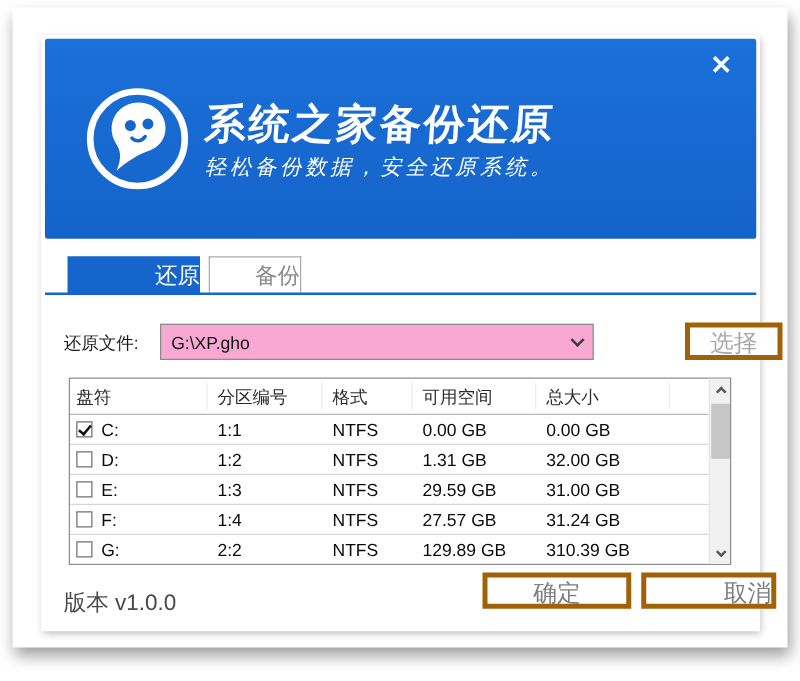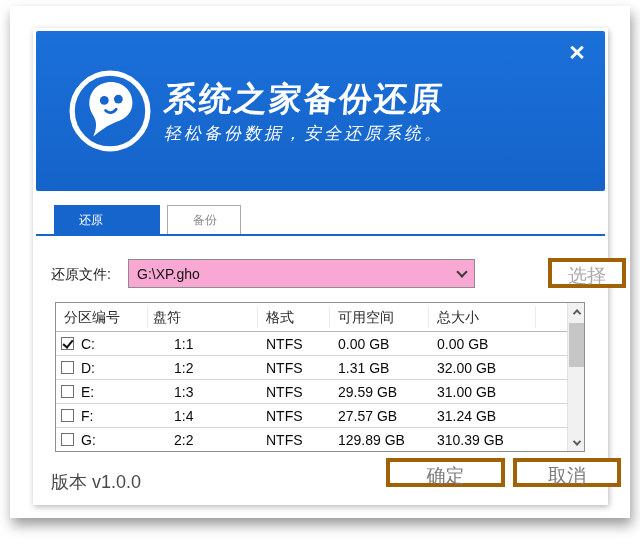--- a/index.html
+++ b/index.html
@@ -24,22 +24,22 @@
   .brand { position:absolute; left:30px; top:36px; display:flex; align-items:center; }
   .logo { width:88px; height:88px; flex:0 0 88px; }
   .titles { margin-left:10px; }
   .app-title { color:#ffffff; font-size:33px; font-weight:bold; letter-spacing:2px;
                transform:skewX(-4deg); }
   .app-sub { color:#ffffff; font-size:17px;
              font-family:"DejaVu Serif", serif; font-style:italic; letter-spacing:3px; }
 
   
   .tabline { position:absolute; left:3px; top:206px; width:569px; height:2px; background:#1565cd; }
-  .tab { position:absolute; top:177px; height:31px; text-align:left; line-height:31px;
-         font-size:12px; cursor:pointer;padding-left:25px; }
+  .tab { position:absolute; top:177px; height:31px; text-align:right; line-height:31px;
+         font-size:18px; cursor:pointer; }
   .tab.active { left:21px; width:106px; background:#1565cd; color:#ffffff; }
   .tab.inactive { left:134px; width:74px; background:#ffffff; color:#8a8a8a;
                   border:1px solid #ababab; border-bottom:none; height:29px; line-height:29px; }
 
   
   .form-label { position:absolute; left:18px; top:238px; font-size:14px; color:#1a1a1a; }
   .combo { position:absolute; left:95px; top:231px; width:347px; height:29px;
            background:#f9a8d4; border:1px solid #8c8c8c; display:flex; align-items:center;
            padding:0 8px; cursor:pointer; }
   .combo-text { font-size:14px; color:#111; flex:1; white-space:nowrap; }
@@ -81,21 +81,21 @@
   .sb-chev-up { width:6px; height:6px; border-left:2px solid #5a5a5a; border-top:2px solid #5a5a5a;
                 transform:rotate(45deg) translate(1px,1px); }
   .sb-chev-down { width:6px; height:6px; border-right:2px solid #5a5a5a; border-bottom:2px solid #5a5a5a;
                   transform:rotate(45deg) translate(-1px,-1px); }
   .sthumb { position:absolute; left:1px; top:20px; width:15px; height:44px; background:#c6c6c6;
             cursor:grab; }
 
   
   .version { position:absolute; left:18px; top:442px; font-size:18px; color:#4a4a4a; }
   .ok-btn     { position:absolute; left:310px; top:430px; width:119px; height:29px; line-height:27px; }
-  .cancel-btn { position:absolute; left:437px; top:430px; width:108px; height:29px; line-height:27px; }
+  .cancel-btn { position:absolute; left:437px; top:430px; width:108px; height:29px; line-height:27px;text-align:right; }
 </style>
 </head>
 <body>
 
 <div class="card">
   <div class="win">
 
     <div class="banner">
       <div class="close-btn">✕</div>
       <div class="brand">
@@ -120,22 +120,22 @@
     <div class="form-label">还原文件:</div>
     <div class="combo">
       <span class="combo-text">G:\XP.gho</span>
       <span class="chev"></span>
     </div>
     <div class="btn select-btn">选择</div>
 
     <div class="grid">
       <div class="grid-inner">
         <div class="g-head">
+          <div class="cell col-drive">盘符</div>
           <div class="cell col-part">分区编号</div>
-          <div class="cell col-drive">盘符</div>
           <div class="cell col-fmt">格式</div>
           <div class="cell col-free">可用空间</div>
           <div class="cell col-total">总大小</div>
           <div class="cell col-fill"></div>
         </div>
         <div id="rows" style="display:flex;flex-direction:column;flex:1;">
             <div class="g-row">
               <div class="cell col-drive">
                 <span class="cbx checked"></span>
                 <span>C:</span>

